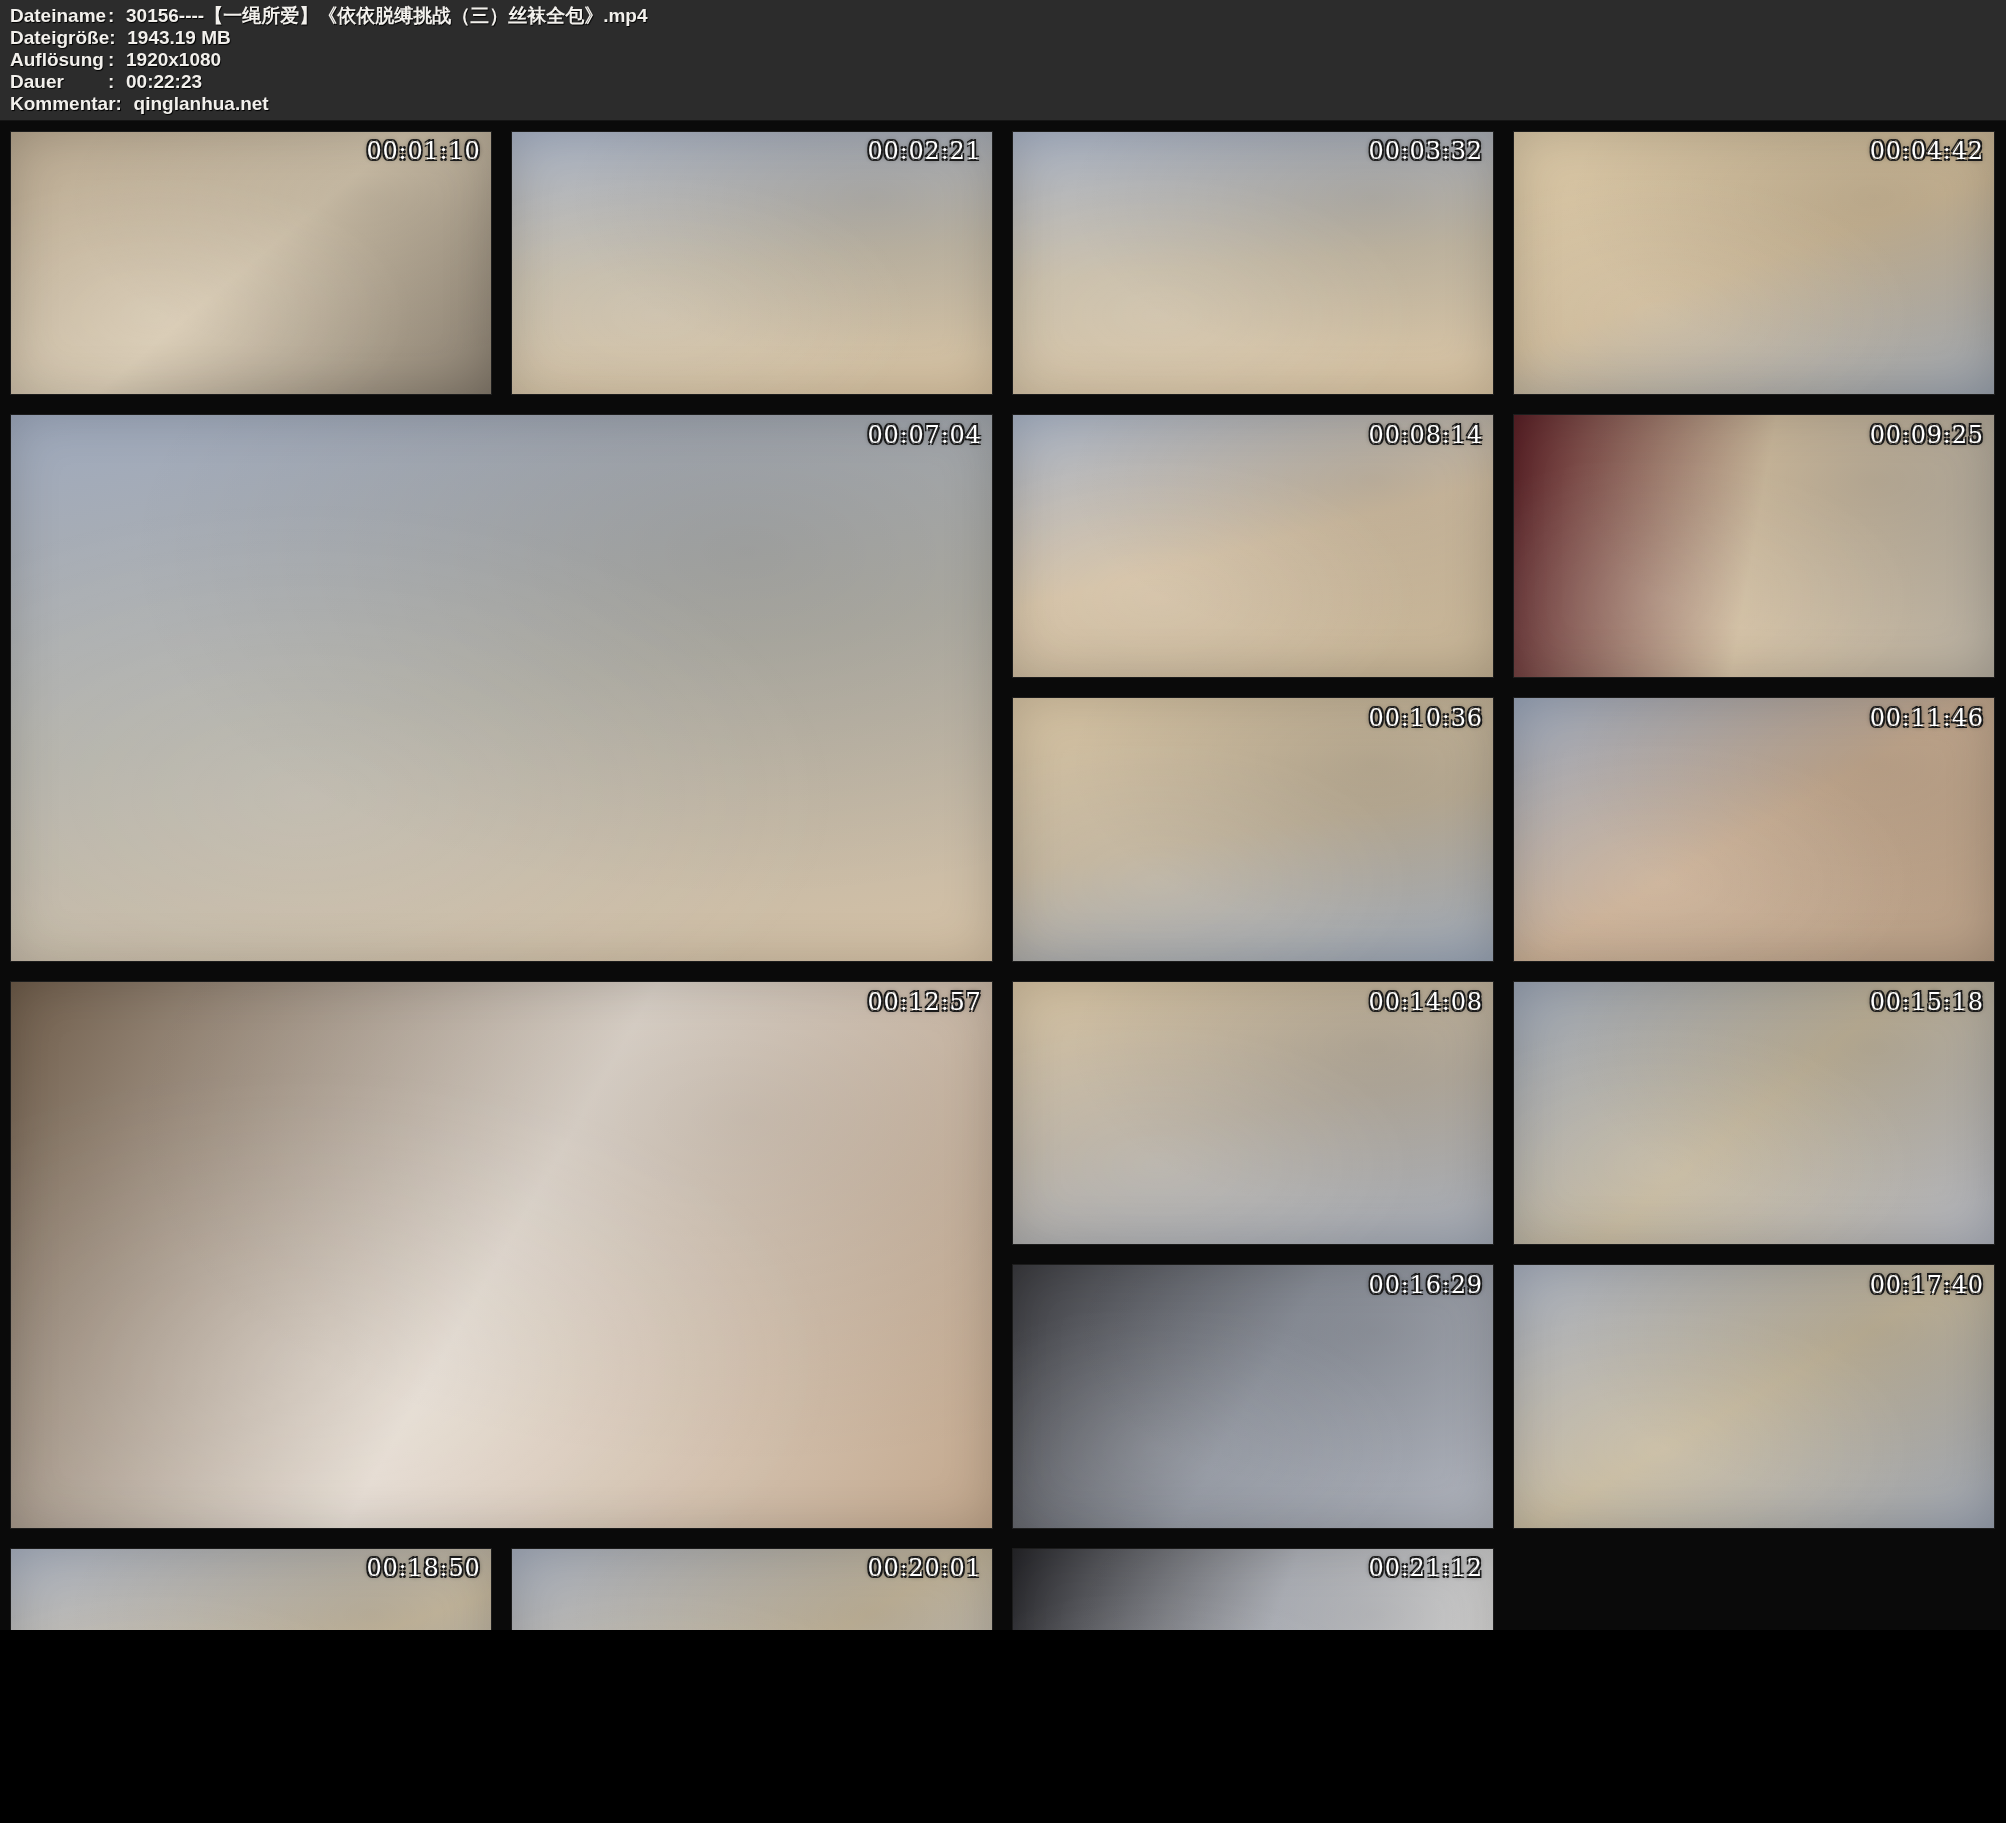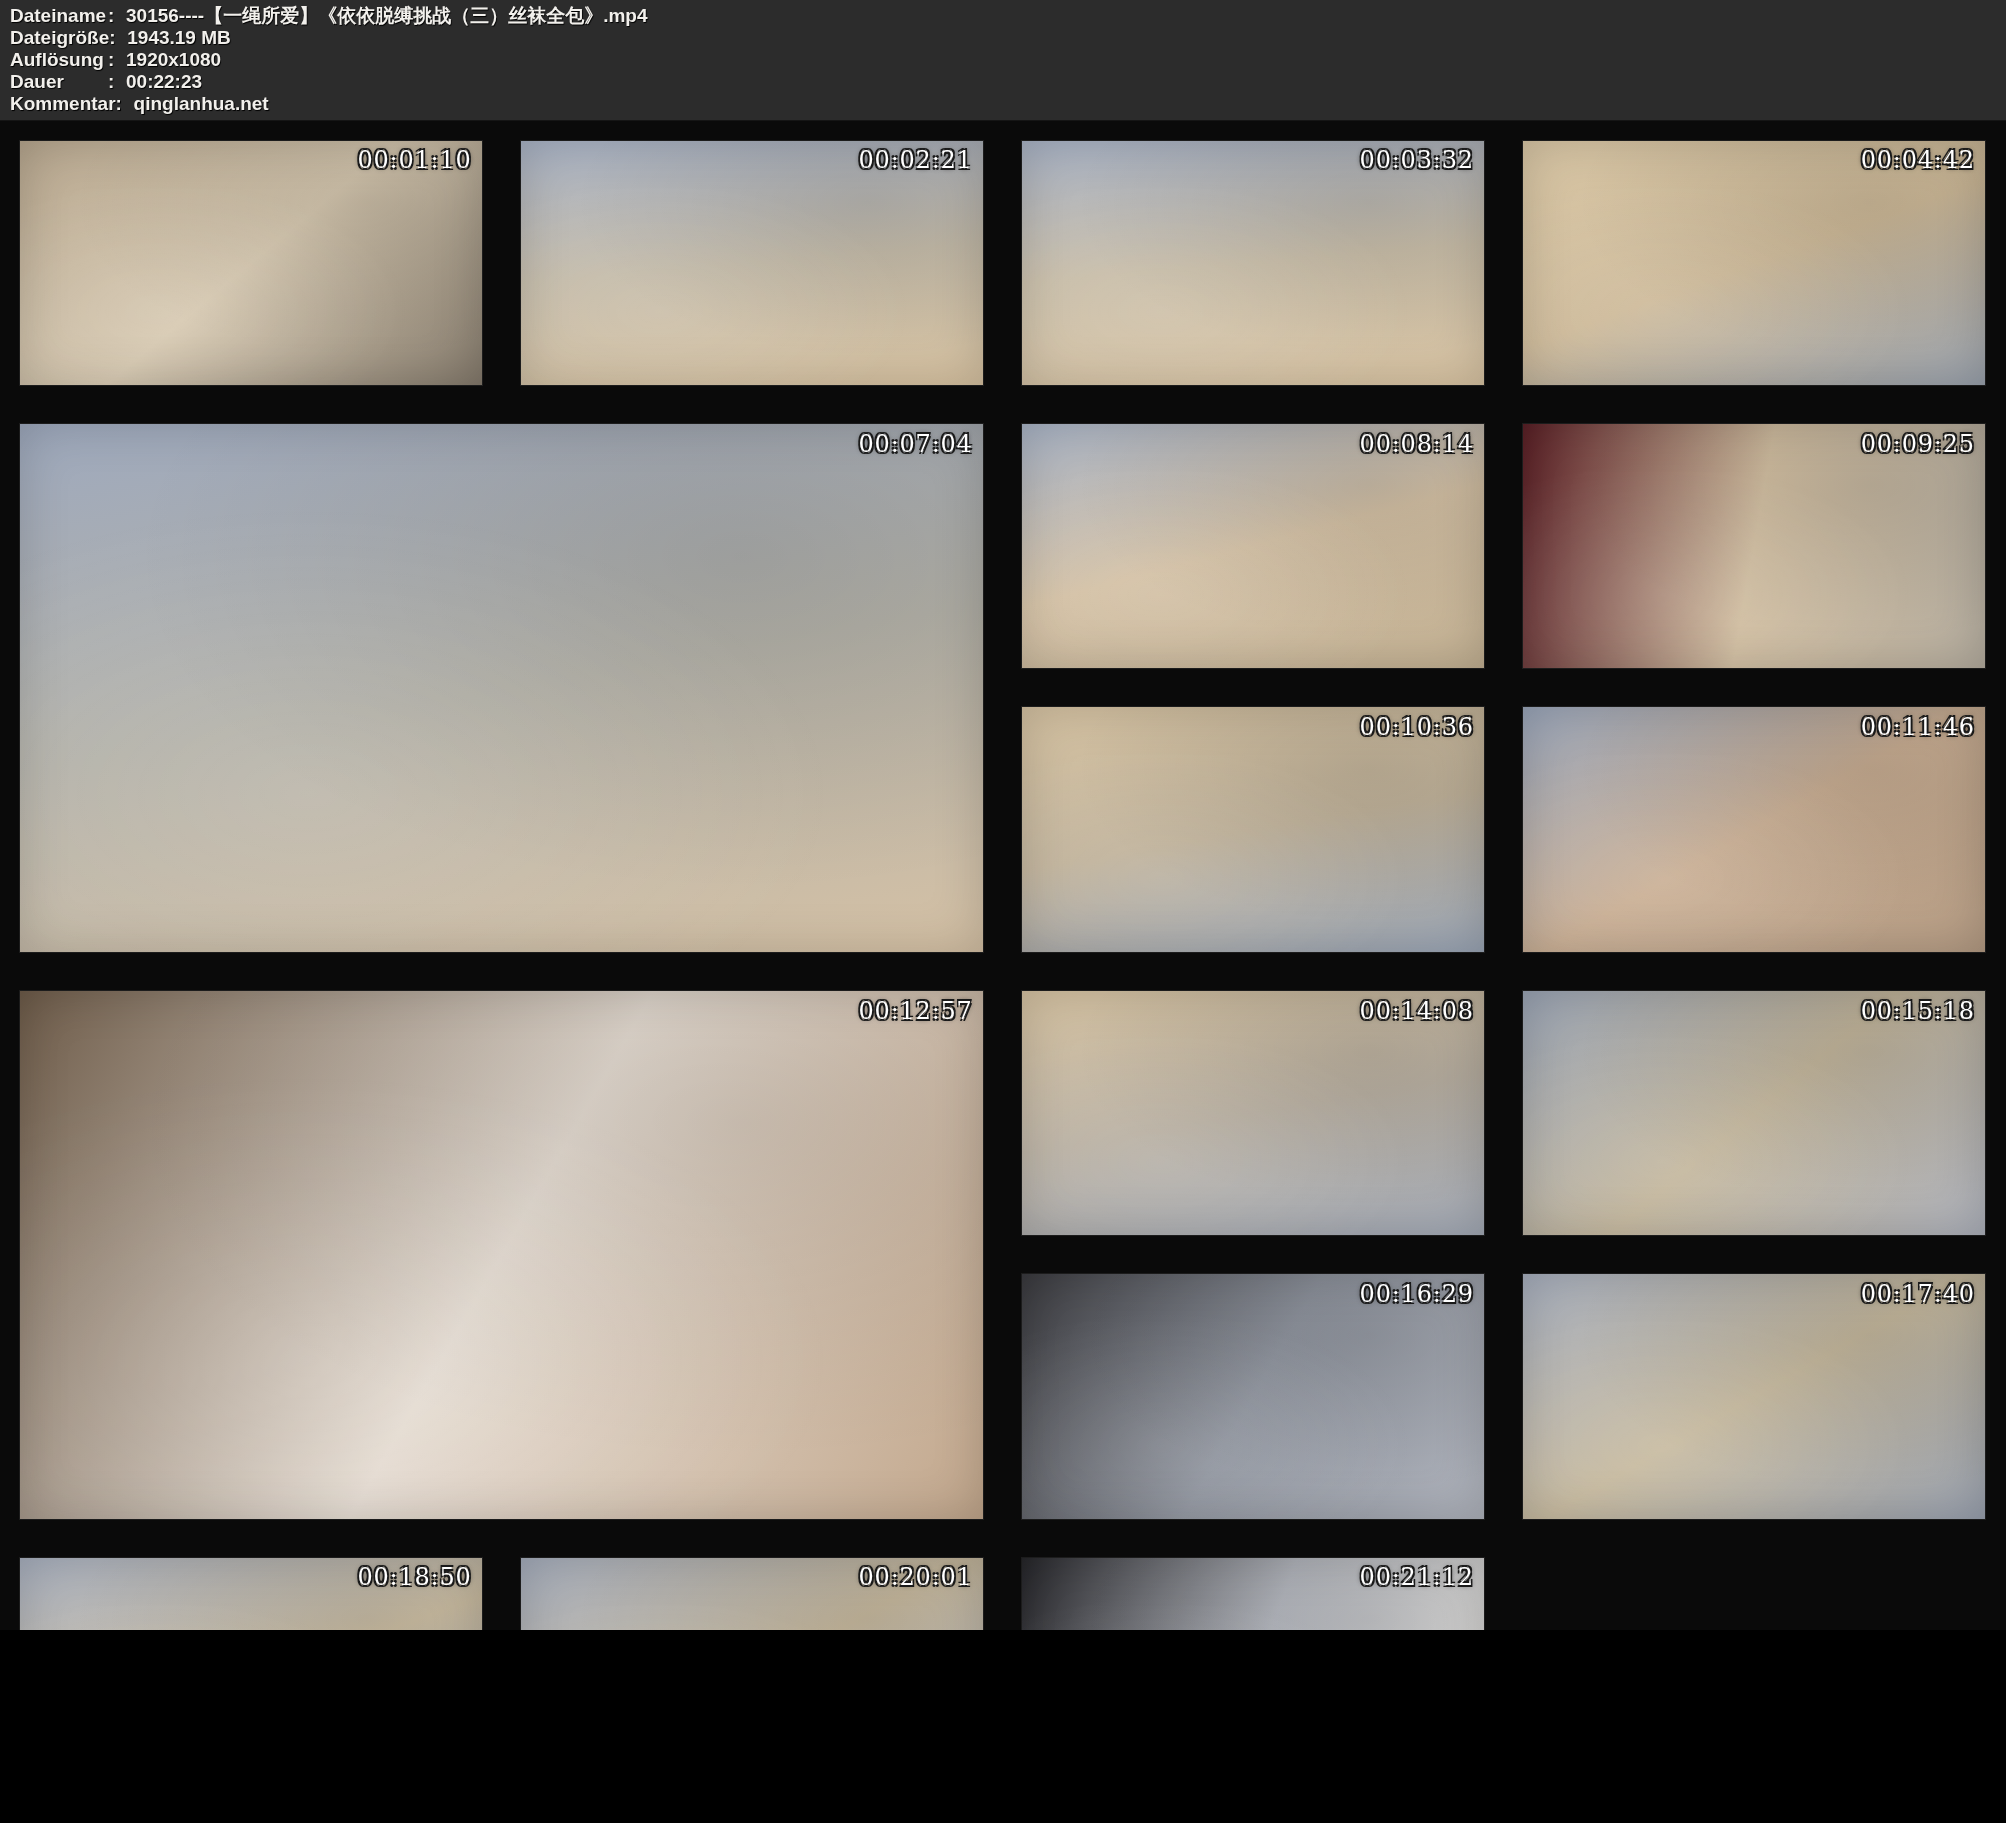--- a/index.html
+++ b/index.html
@@ -46,21 +46,21 @@
     height: 1703px;
     padding: 2.5px 4.1px 5px 2.5px;
     display: grid;
     grid-template-columns: repeat(4, 1fr);
     grid-template-rows: repeat(6, 1fr);
     gap: 5px;
     background: #0a0a0a;
   }
   .tile {
     position: relative;
-    margin: 16px;
+    margin: 7px;
     overflow: hidden;
     border: 0.8px solid #1c1c1c;
     box-shadow: inset 0 0 50px rgba(0,0,0,0.18);
   }
   .tile.span2 {
     grid-column: span 2;
     grid-row: span 2;
   }
   .tile .ph {
     position: absolute;

